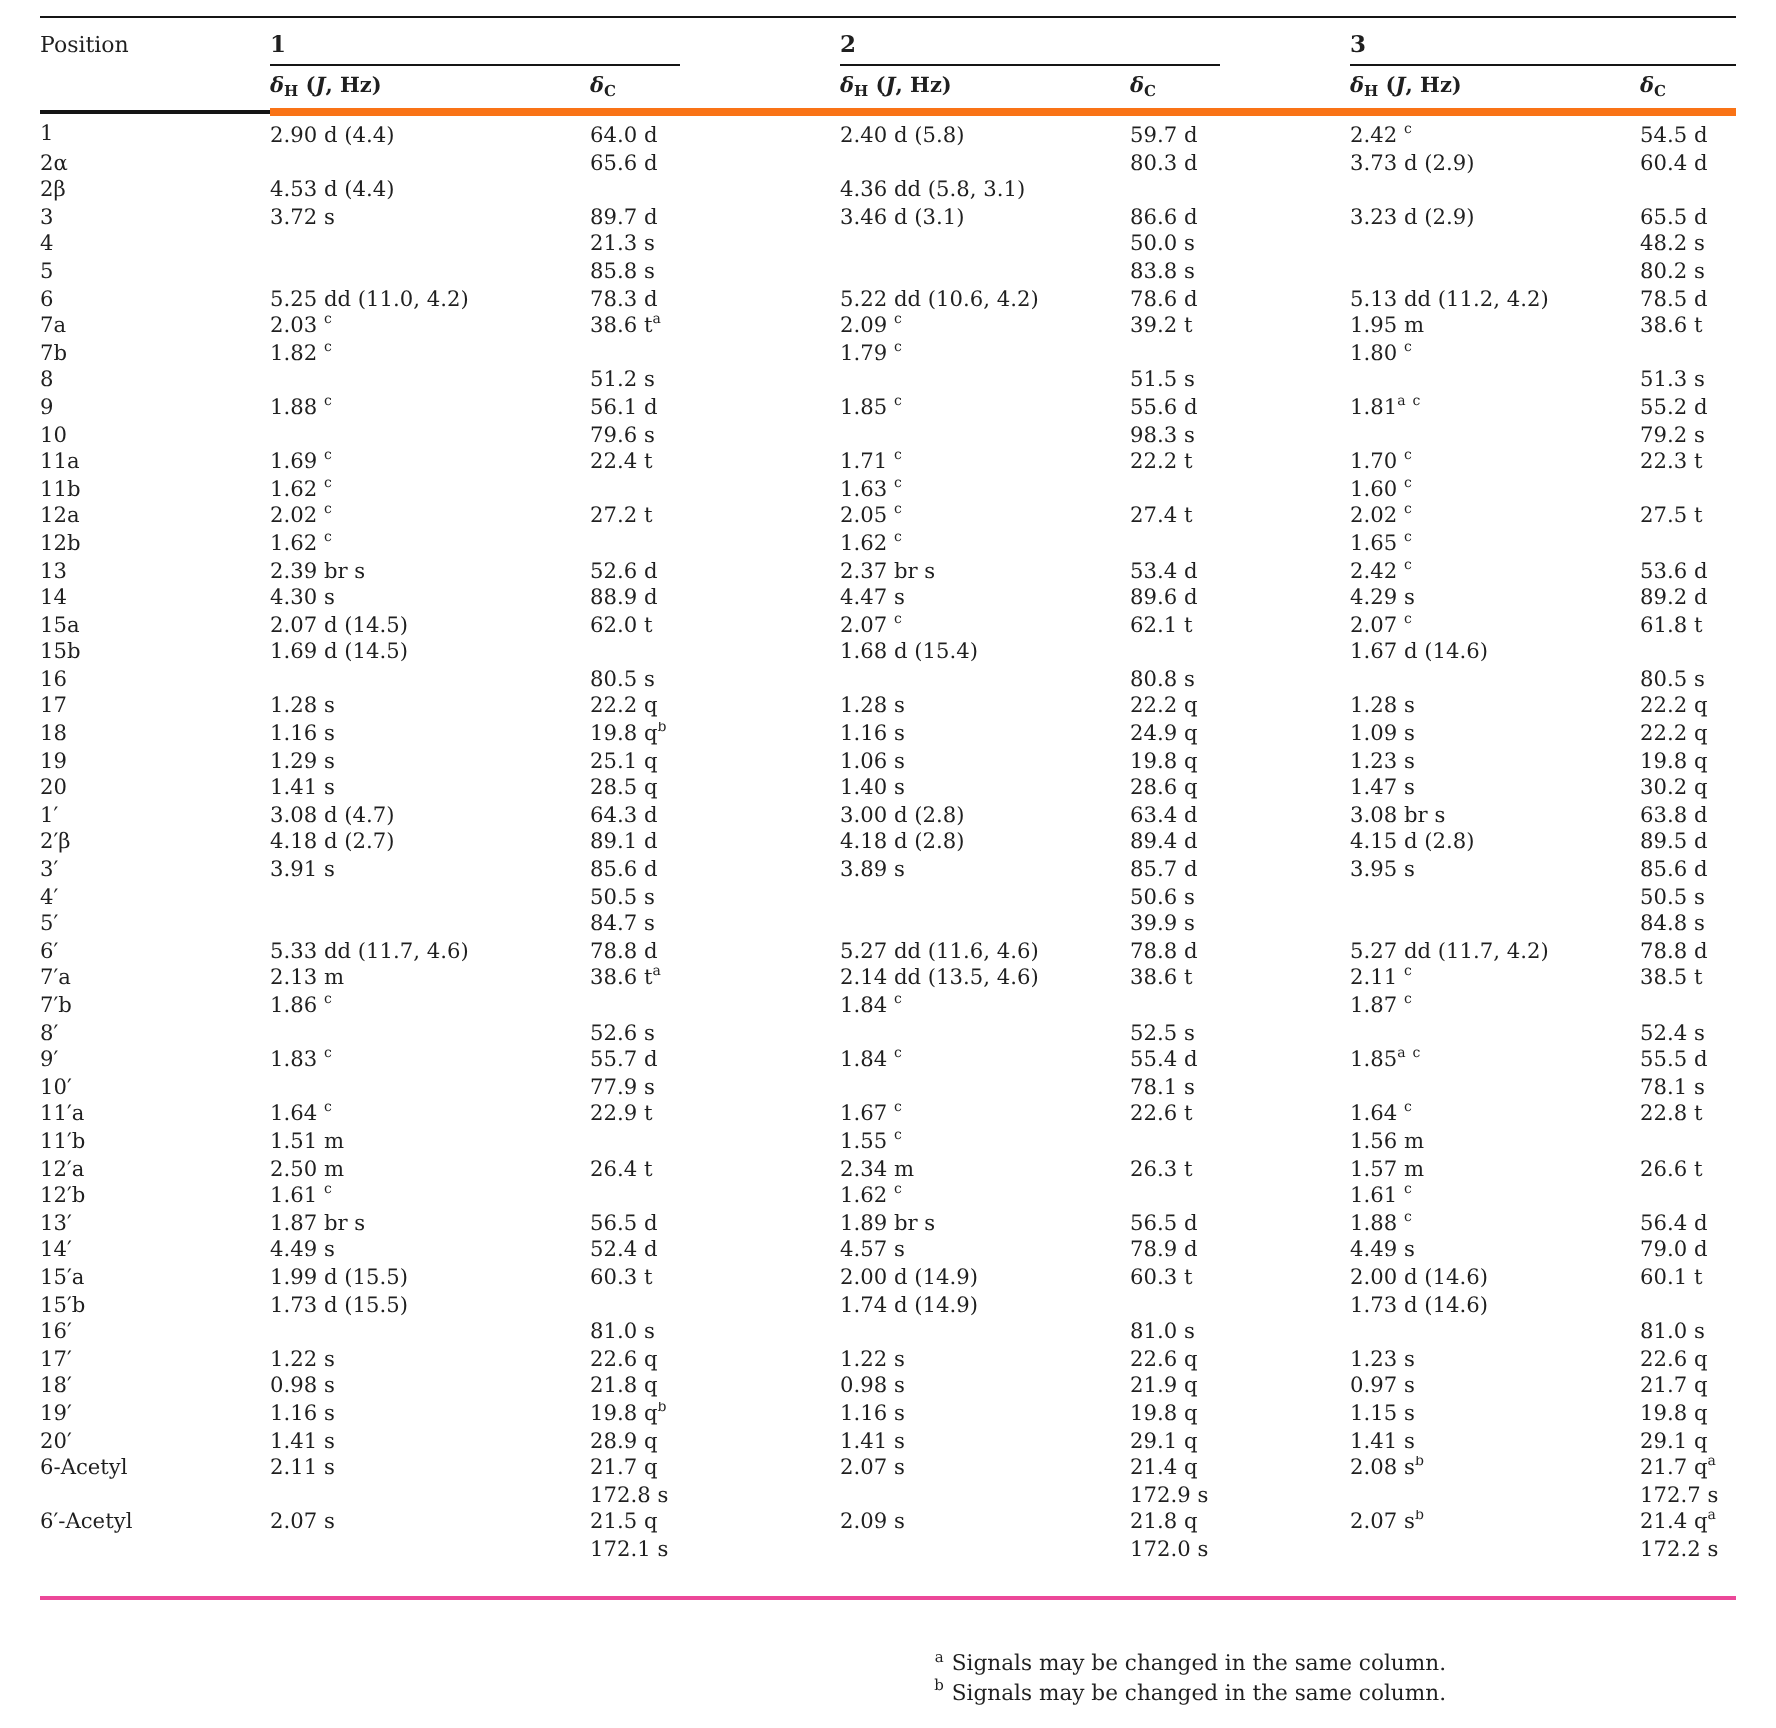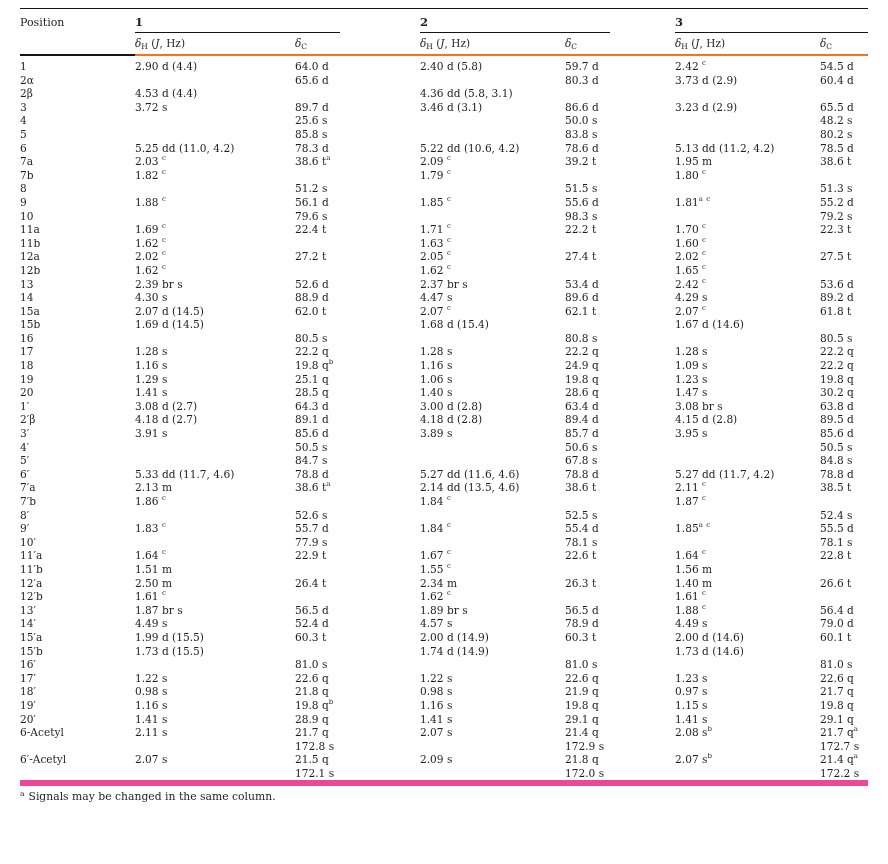--- a/index.html
+++ b/index.html
@@ -49,21 +49,22 @@
     padding-bottom: 3px;
     border-bottom: 1.3px solid #151515;
   }
   .group-rule.g1 { margin-right: 80px; }
   .group-rule.g2 { margin-right: 65px; }
   .group-rule.g3 { margin-right: 0; }
   tr.head2 th {
     font-size: 10.5px;
     padding: 4px 0 5px 0;
     vertical-align: bottom;
-    border-bottom: 2px solid #f97316;
+    border-bottom: 4px solid #f97316;
+    font-weight: bold;
   }
   .it { font-style: italic; }
   sub {
     font-size: 7.5px;
     vertical-align: baseline;
     position: relative;
     top: 2px;
   }
   sup {
     font-size: 7px;
@@ -73,27 +74,28 @@
   tbody td {
     font-size: 10.6px;
     line-height: 13.6px;
     padding: 0;
     vertical-align: top;
     overflow: hidden;
     white-space: nowrap;
   }
   tbody tr:first-child td { padding-top: 4px; }
   tbody tr:last-child td {
-    padding-bottom: 0;
-    border-bottom: 6px solid #ec4899;
+    padding-bottom: 16px;
+    border-bottom: 2px solid #ec4899;
   }
   .footnotes {
-    margin-top: 4px;
+    margin-top: 25px;
     font-size: 10.8px;
     line-height: 14.4px;
+    text-align: right;
   }
   .footnote sup {
     font-size: 7.5px;
     margin-right: 4px;
   }
 </style>
 </head>
 <body>
 
 <div class="page">
@@ -162,21 +164,21 @@
           <td>3.72 s</td>
           <td>89.7 d</td>
           <td>3.46 d (3.1)</td>
           <td>86.6 d</td>
           <td>3.23 d (2.9)</td>
           <td>65.5 d</td>
         </tr>
         <tr>
           <td>4</td>
           <td></td>
-          <td>25.6 s</td>
+          <td>21.3 s</td>
           <td></td>
           <td>50.0 s</td>
           <td></td>
           <td>48.2 s</td>
         </tr>
         <tr>
           <td>5</td>
           <td></td>
           <td>85.8 s</td>
           <td></td>
@@ -350,21 +352,21 @@
           <td>20</td>
           <td>1.41 s</td>
           <td>28.5 q</td>
           <td>1.40 s</td>
           <td>28.6 q</td>
           <td>1.47 s</td>
           <td>30.2 q</td>
         </tr>
         <tr>
           <td>1′</td>
-          <td>3.08 d (2.7)</td>
+          <td>3.08 d (4.7)</td>
           <td>64.3 d</td>
           <td>3.00 d (2.8)</td>
           <td>63.4 d</td>
           <td>3.08 br s</td>
           <td>63.8 d</td>
         </tr>
         <tr>
           <td>2′β</td>
           <td>4.18 d (2.7)</td>
           <td>89.1 d</td>
@@ -389,21 +391,21 @@
           <td></td>
           <td>50.6 s</td>
           <td></td>
           <td>50.5 s</td>
         </tr>
         <tr>
           <td>5′</td>
           <td></td>
           <td>84.7 s</td>
           <td></td>
-          <td>67.8 s</td>
+          <td>39.9 s</td>
           <td></td>
           <td>84.8 s</td>
         </tr>
         <tr>
           <td>6′</td>
           <td>5.33 dd (11.7, 4.6)</td>
           <td>78.8 d</td>
           <td>5.27 dd (11.6, 4.6)</td>
           <td>78.8 d</td>
           <td>5.27 dd (11.7, 4.2)</td>
@@ -471,21 +473,21 @@
           <td></td>
           <td>1.56 m</td>
           <td></td>
         </tr>
         <tr>
           <td>12′a</td>
           <td>2.50 m</td>
           <td>26.4 t</td>
           <td>2.34 m</td>
           <td>26.3 t</td>
-          <td>1.40 m</td>
+          <td>1.57 m</td>
           <td>26.6 t</td>
         </tr>
         <tr>
           <td>12′b</td>
           <td>1.61 <sup>c</sup></td>
           <td></td>
           <td>1.62 <sup>c</sup></td>
           <td></td>
           <td>1.61 <sup>c</sup></td>
           <td></td>
@@ -587,14 +589,15 @@
           <td>2.09 s</td>
           <td>21.8 q<br>172.0 s</td>
           <td>2.07 s<sup>b</sup></td>
           <td>21.4 q<sup>a</sup><br>172.2 s</td>
         </tr>
       </tbody>
   </table>
 
   <div class="footnotes">
     <div class="footnote"><sup>a</sup><span>Signals may be changed in the same column.</span></div>
+    <div class="footnote"><sup>b</sup><span>Signals may be changed in the same column.</span></div>
   </div>
 </div>
 
 </body></html>

